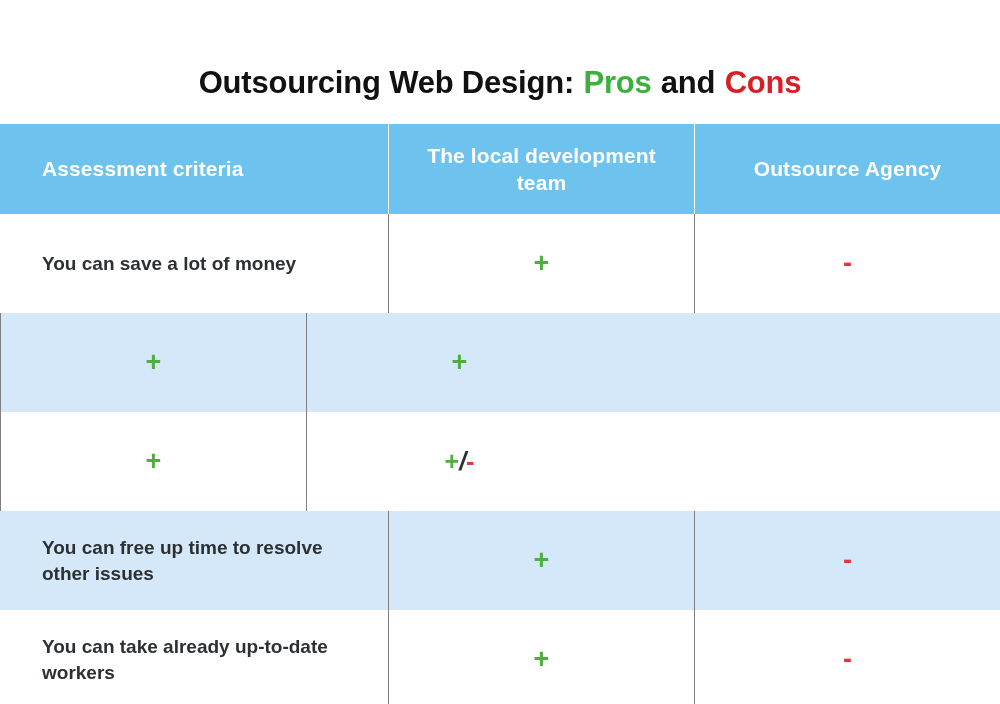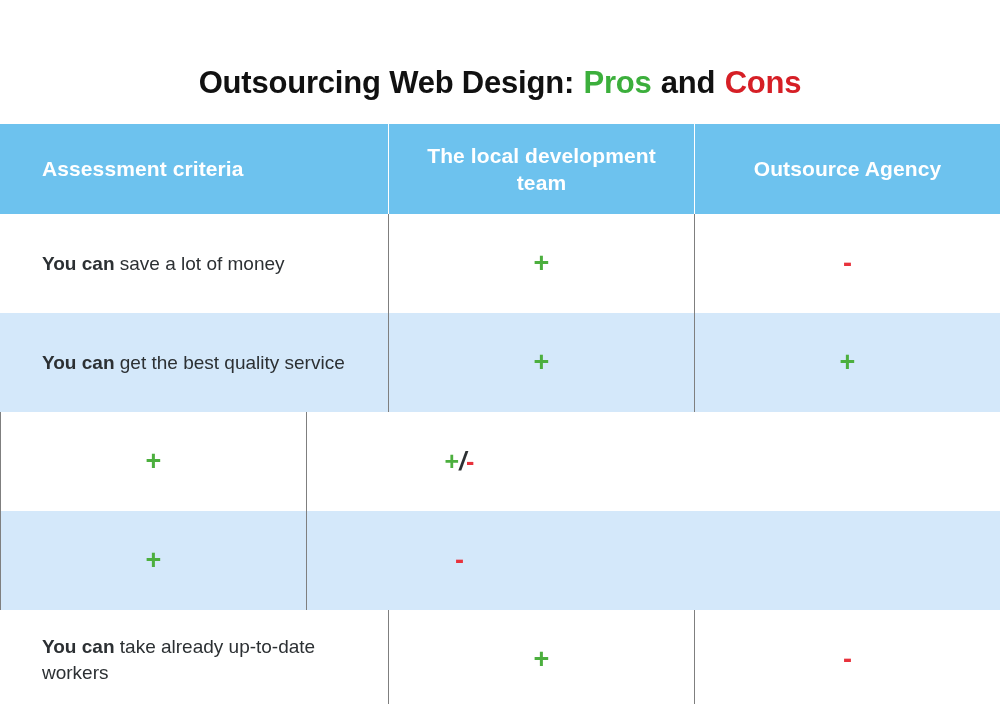--- a/index.html
+++ b/index.html
@@ -123,21 +123,21 @@
   .row.body .cell-criteria {
     color: #2c3033;
     font-size: 19px;
     line-height: 1.33;
     font-weight: normal;
   }
   .row.body .cell-criteria .lead {
     font-weight: bold;
   }
   .row.body .cell-criteria .strong {
-    font-weight: normal;
+    font-weight: bold;
     margin-top: 20px;
   }
 
   .mark {
     font-size: 27px;
     font-weight: bold;
     line-height: 1;
     display: inline-block;
   }
   .mark.plus { color: #4CAF3E; }
@@ -180,41 +180,41 @@
       </div>
       <div class="cell-mark first">
         <span class="mark plus">+</span>
       </div>
       <div class="cell-mark second">
         <span class="mark minus">-</span>
       </div>
     </div>
 
     <div class="row body alt">
+      <div class="cell-mark first">
+        <span class="mark plus">+</span>
+      </div>
+      <div class="cell-mark second">
+        <span class="mark plus">+</span>
+      </div>
+    </div>
+
+    <div class="row body">
+      <div class="cell-mark first">
+        <span class="mark plus">+</span>
+      </div>
+      <div class="cell-mark second">
+        <span class="mark mixed"><span class="p">+</span><span class="slash">/</span><span class="m">-</span></span>
+      </div>
+    </div>
+
+    <div class="row body alt">
       <div class="cell-criteria">
-        <div><span class="lead">You can </span><span class="strong">get the best quality service</span></div>
-      </div>
-      <div class="cell-mark first">
-        <span class="mark plus">+</span>
-      </div>
-      <div class="cell-mark second">
-        <span class="mark plus">+</span>
-      </div>
-    </div>
-
-    <div class="row body">
-      <div class="cell-mark first">
-        <span class="mark plus">+</span>
-      </div>
-      <div class="cell-mark second">
-        <span class="mark mixed"><span class="p">+</span><span class="slash">/</span><span class="m">-</span></span>
-      </div>
-    </div>
-
-    <div class="row body alt">
+        <div><span class="lead">You can </span><span class="strong">free up time to resolve other issues</span></div>
+      </div>
       <div class="cell-mark first">
         <span class="mark plus">+</span>
       </div>
       <div class="cell-mark second">
         <span class="mark minus">-</span>
       </div>
     </div>
 
     <div class="row body">
       <div class="cell-criteria">

